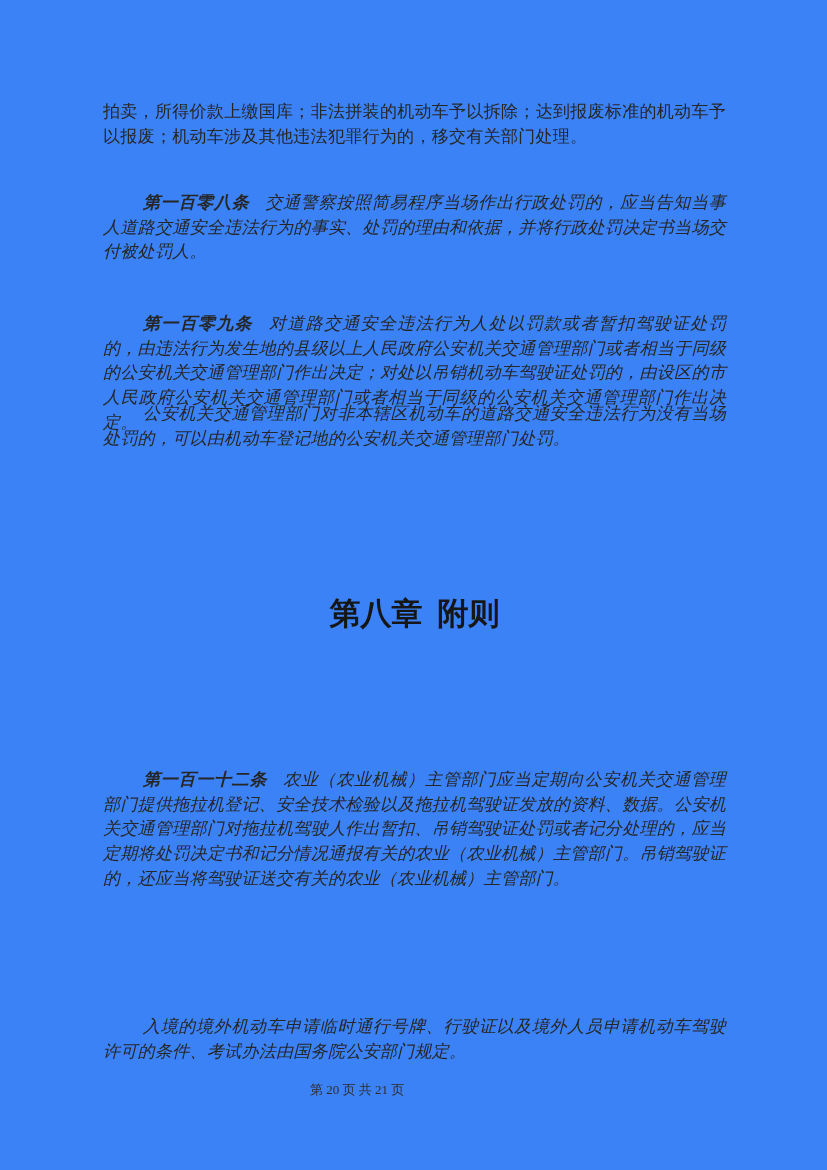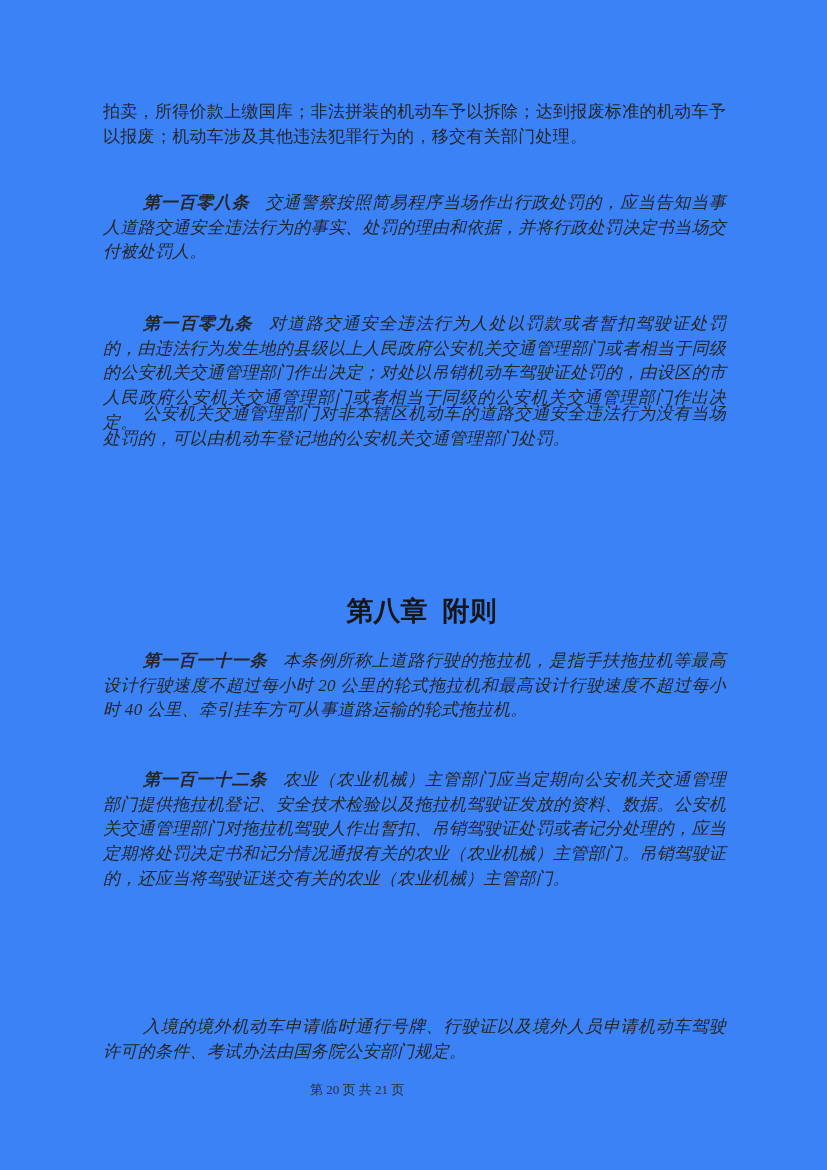--- a/index.html
+++ b/index.html
@@ -28,28 +28,28 @@
     letter-spacing: 0.3px;
   }
   .indent { text-indent: 40px; font-style: italic; }
   .art-label {
     font-weight: bold;
     margin-right: 16px;
     white-space: nowrap;
   }
   .chapter {
     position: absolute;
-    left: 110px;
+    left: 103px;
     width: 623px;
     top: 597px;
     margin: 0;
     text-align: center;
-    font-family: Liberation Mono, monospace;
+    font-family: Liberation Sans, sans-serif;
     font-weight: bold;
-    font-size: 27px;
+    font-size: 31px;
     line-height: 33px;
     color: #161616;
   }
   .chapter-gap { display: inline-block; width: 15px; }
   .footer {
     position: absolute;
     left: 0;
     top: 1081px;
     width: 714px;
     margin: 0;
@@ -78,21 +78,20 @@
 
   <p class="para indent b1"><b class="art-label">第一百零八条</b><span>交通警察按照简易程序当场作出行政处罚的，应当告知当事人道路交通安全违法行为的事实、处罚的理由和依据，并将行政处罚决定书当场交付被处罚人。</span></p>
 
   <p class="para indent b2"><b class="art-label">第一百零九条</b><span>对道路交通安全违法行为人处以罚款或者暂扣驾驶证处罚的，由违法行为发生地的县级以上人民政府公安机关交通管理部门或者相当于同级的公安机关交通管理部门作出决定；对处以吊销机动车驾驶证处罚的，由设区的市人民政府公安机关交通管理部门或者相当于同级的公安机关交通管理部门作出决定。</span></p>
 
   <p class="para indent b3"><span>公安机关交通管理部门对非本辖区机动车的道路交通安全违法行为没有当场处罚的，可以由机动车登记地的公安机关交通管理部门处罚。</span></p>
 
 
   <h1 class="chapter"><span>第八章</span><span class="chapter-gap"></span><span>附则</span></h1>
 
-  <p class="para indent b5"><b class="art-label">第一百一十一条</b><span>本条例所称上道路行驶的拖拉机，是指手扶拖拉机等最高设计行驶速度不超过每小时 20 公里的轮式拖拉机和最高设计行驶速度不超过每小时 40 公里、牵引挂车方可从事道路运输的轮式拖拉机。</span></p>
 
   <p class="para indent b6"><b class="art-label">第一百一十二条</b><span>农业（农业机械）主管部门应当定期向公安机关交通管理部门提供拖拉机登记、安全技术检验以及拖拉机驾驶证发放的资料、数据。公安机关交通管理部门对拖拉机驾驶人作出暂扣、吊销驾驶证处罚或者记分处理的，应当定期将处罚决定书和记分情况通报有关的农业（农业机械）主管部门。吊销驾驶证的，还应当将驾驶证送交有关的农业（农业机械）主管部门。</span></p>
 
 
   <p class="para indent b8"><span>入境的境外机动车申请临时通行号牌、行驶证以及境外人员申请机动车驾驶许可的条件、考试办法由国务院公安部门规定。</span></p>
 
   <p class="footer"><span>第 20 页 共 21 页</span></p>
 
 </div>
 

